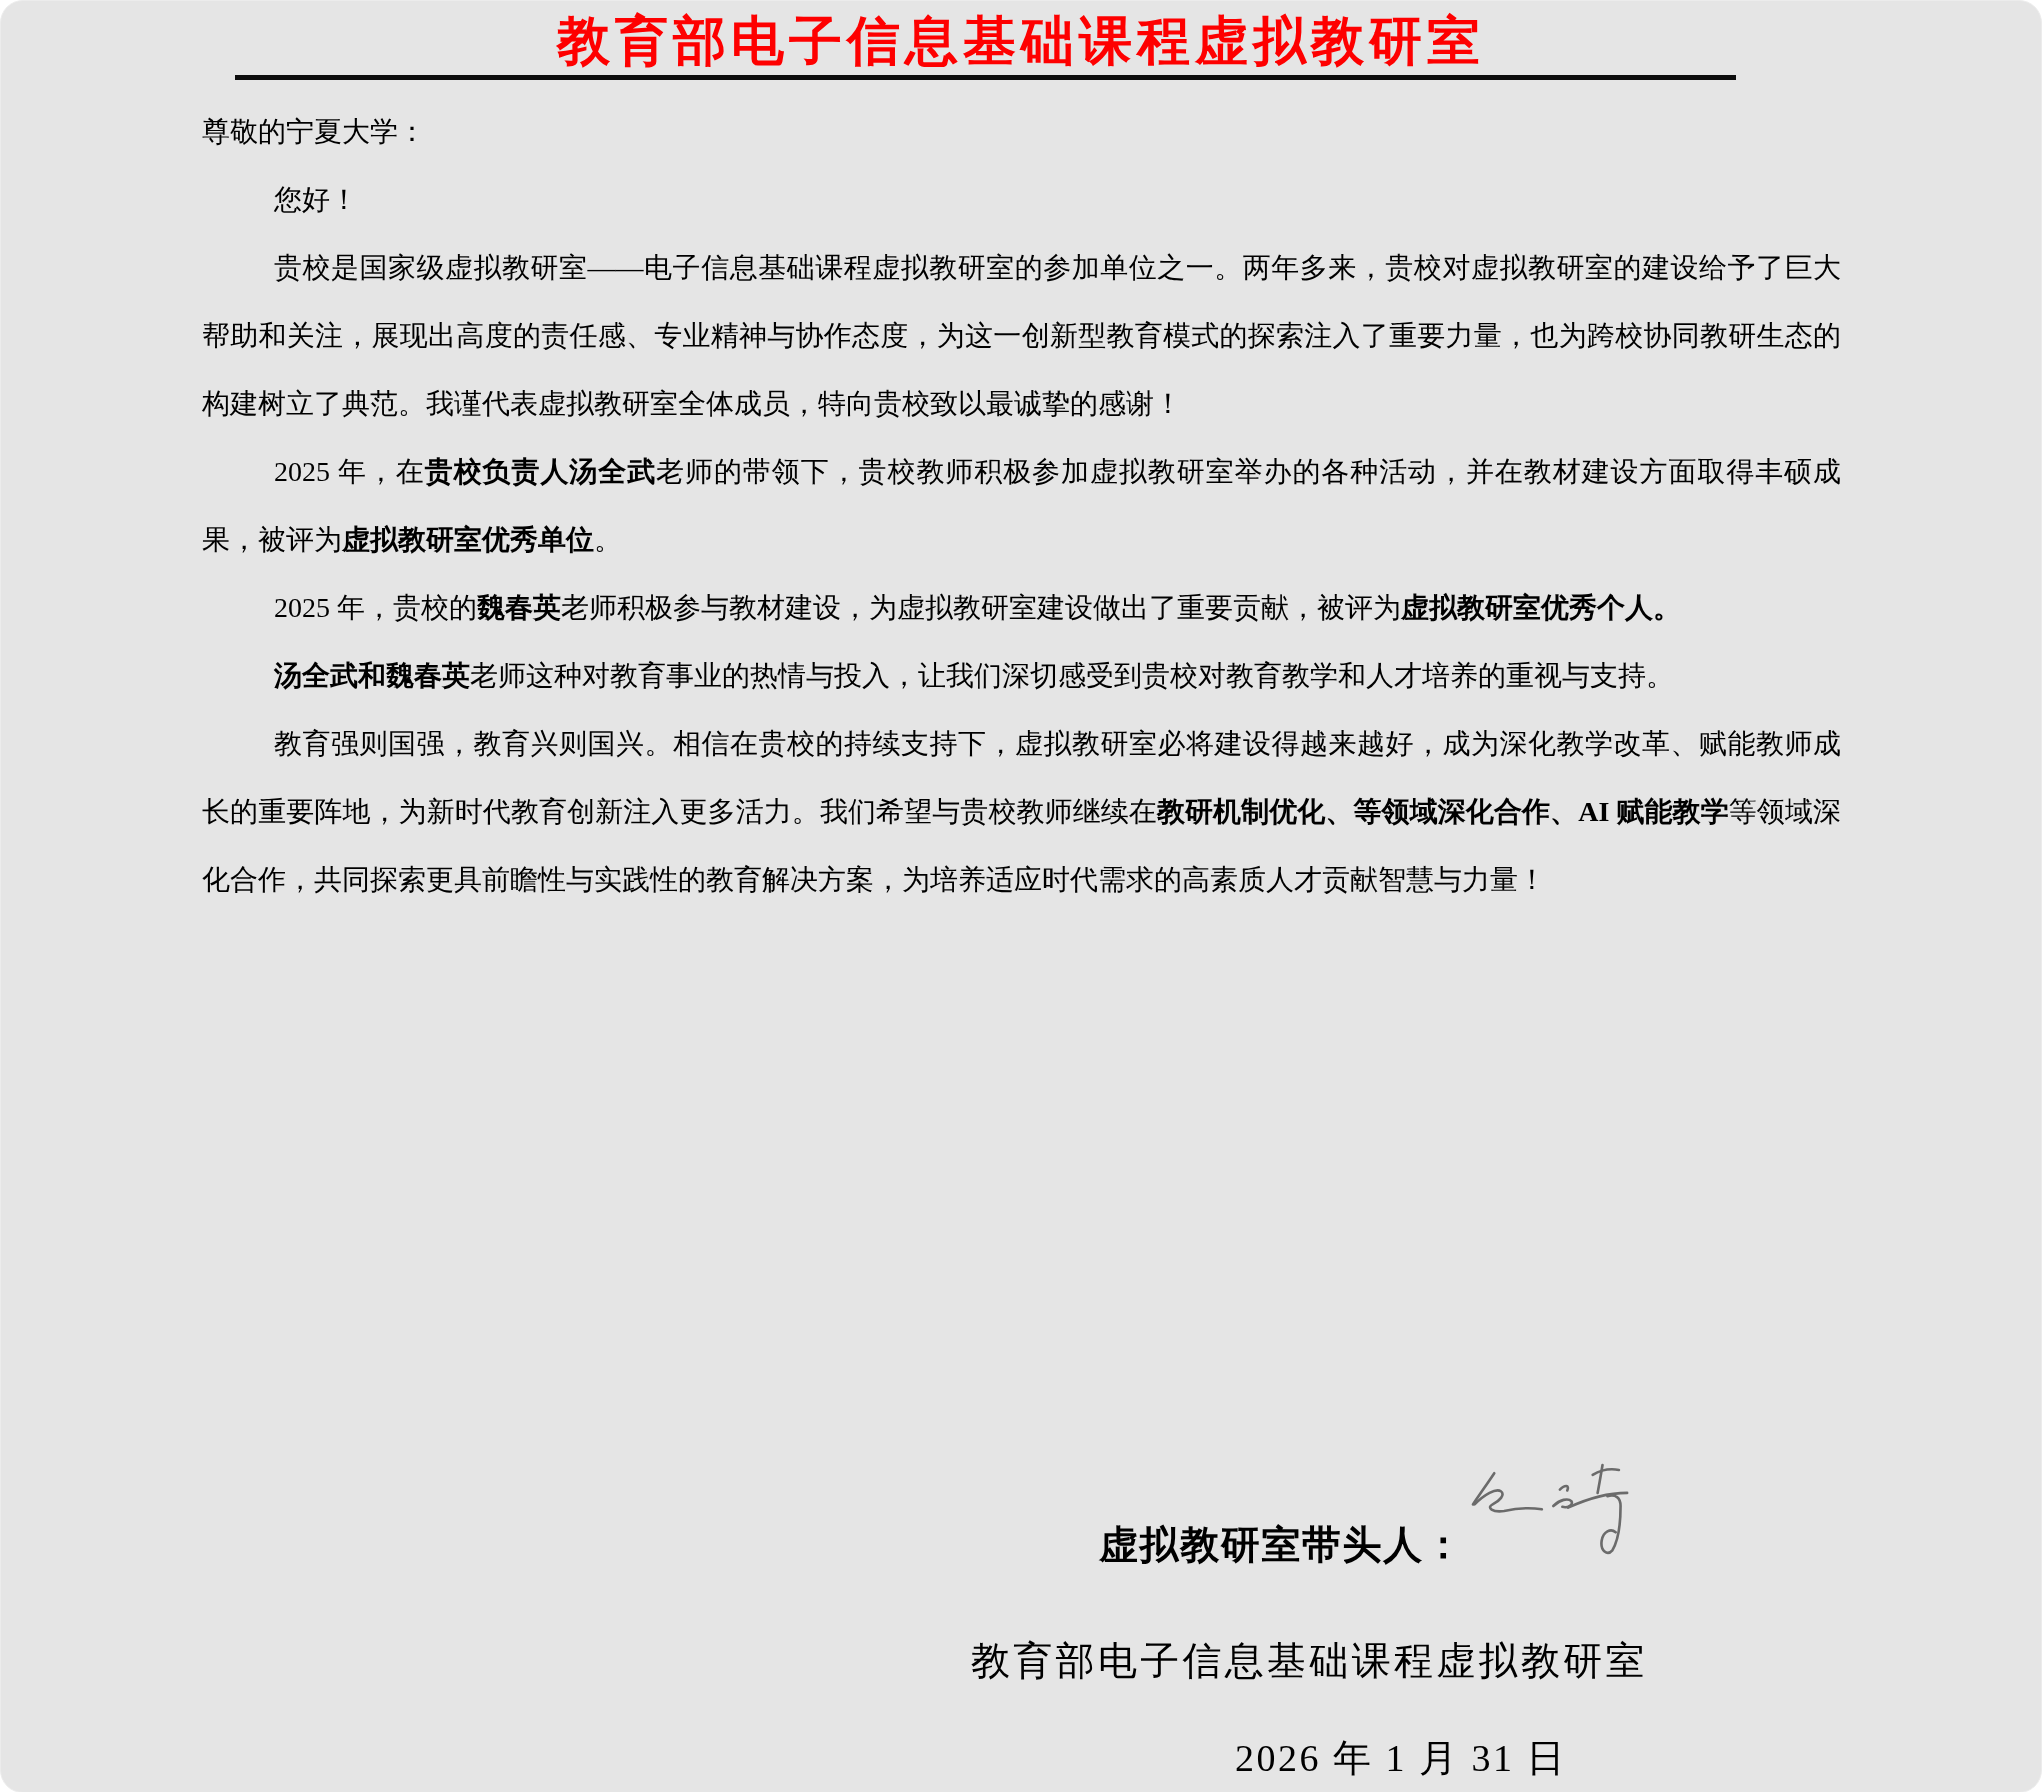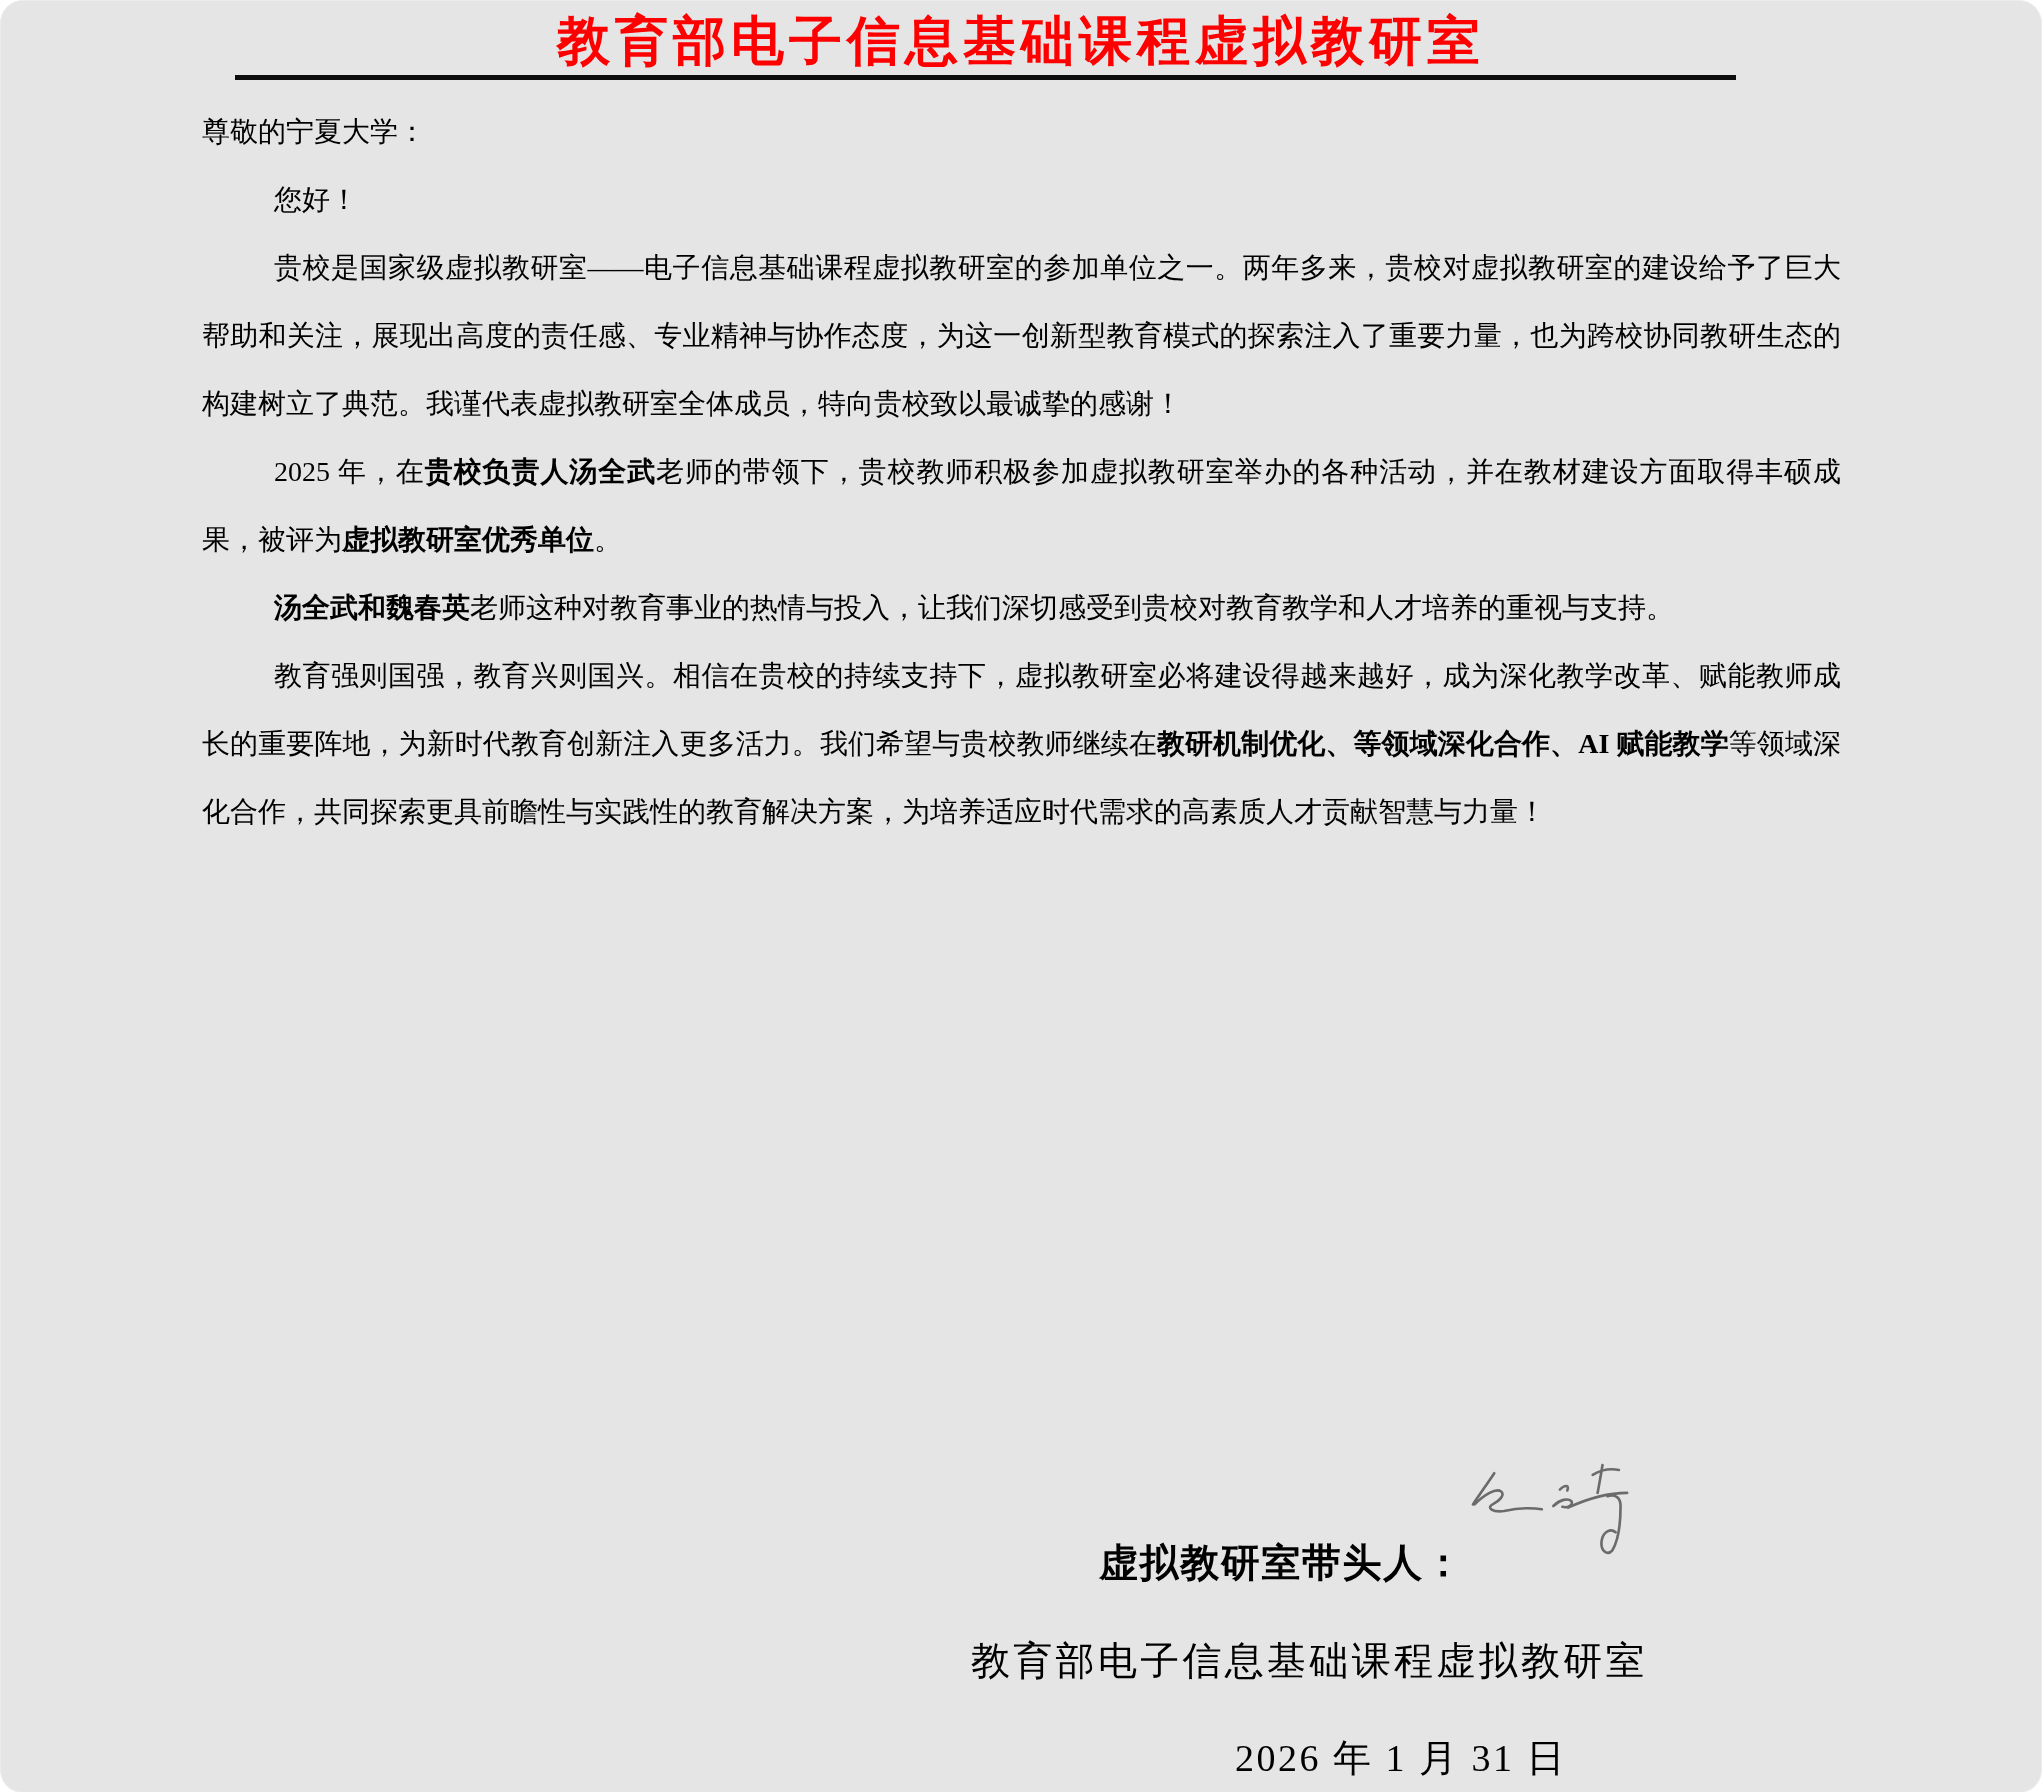--- a/index.html
+++ b/index.html
@@ -39,21 +39,20 @@
   .body p{margin:0;text-indent:72px;}
   .body p.salutation{text-indent:0;}
   .b{font-weight:bold;}
   .sig-label{
     position:absolute;left:1098px;top:1517px;
     font-family:"Liberation Sans", sans-serif;
     font-weight:bold;
     font-size:39px;
     letter-spacing:1.6px;
     white-space:nowrap;
-    margin-top:18px;
   }
   .signature-svg{position:absolute;left:1457px;top:1446px;}
   .org{
     position:absolute;left:970px;top:1633px;
     font-size:39px;letter-spacing:3.3px;white-space:nowrap;
   }
   .date{
     position:absolute;left:1234px;top:1732px;
     font-size:38px;letter-spacing:2.5px;white-space:nowrap;font-family:Liberation Serif, serif;
   }
@@ -66,20 +65,21 @@
   <h1 class="title" style="color: rgb(254, 0, 0);">教育部电子信息基础课程虚拟教研室</h1>
 
   <div class="rule"></div>
 
   <div class="body">
     <p class="salutation">尊敬的宁夏大学：</p>
     <div>
         <p><span>您好！</span></p>
         <p><span>贵校是国家级虚拟教研室——电子信息基础课程虚拟教研室的参加单位之一。两年多来，贵校对虚拟教研室的建设给予了巨大帮助和关注，展现出高度的责任感、专业精神与协作态度，为这一创新型教育模式的探索注入了重要力量，也为跨校协同教研生态的构建树立了典范。我谨代表虚拟教研室全体成员，特向贵校致以最诚挚的感谢！</span></p>
         <p><span>2025 年，在</span><span class="b">贵校负责人汤全武</span><span>老师的带领下，贵校教师积极参加虚拟教研室举办的各种活动，并在教材建设方面取得丰硕成果，被评为</span><span class="b">虚拟教研室优秀单位</span><span>。</span></p>
+        <p><span>2025 年，贵校的</span><span class="b">魏春英</span><span>老师积极参与教材建设，为虚拟教研室建设做出了重要贡献，被评为</span><span class="b">虚拟教研室优秀个人。</span></p>
         <p><span class="b">汤全武和魏春英</span><span>老师这种对教育事业的热情与投入，让我们深切感受到贵校对教育教学和人才培养的重视与支持。</span></p>
         <p><span>教育强则国强，教育兴则国兴。相信在贵校的持续支持下，虚拟教研室必将建设得越来越好，成为深化教学改革、赋能教师成长的重要阵地，为新时代教育创新注入更多活力。我们希望与贵校教师继续在</span><span class="b">教研机制优化、等领域深化合作、AI 赋能教学</span><span>等领域深化合作，共同探索更具前瞻性与实践性的教育解决方案，为培养适应时代需求的高素质人才贡献智慧与力量！</span></p>
       </div>
   </div>
 
   <div class="sig-label">虚拟教研室带头人：</div>
 
   <svg class="signature-svg" width="189" height="123" viewBox="0 0 230 150" fill="none">
     <g stroke="#6b6b6b" stroke-width="3.2" stroke-linecap="round" fill="none">
       <path d="M44 32 C36 44 26 58 18 70"></path>

